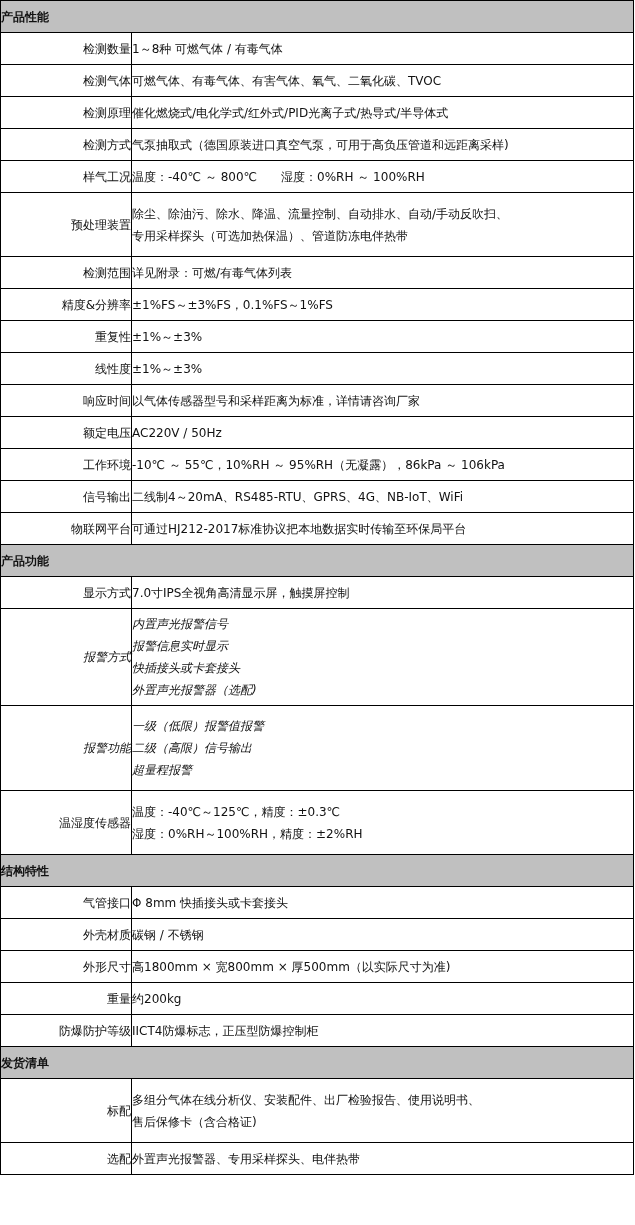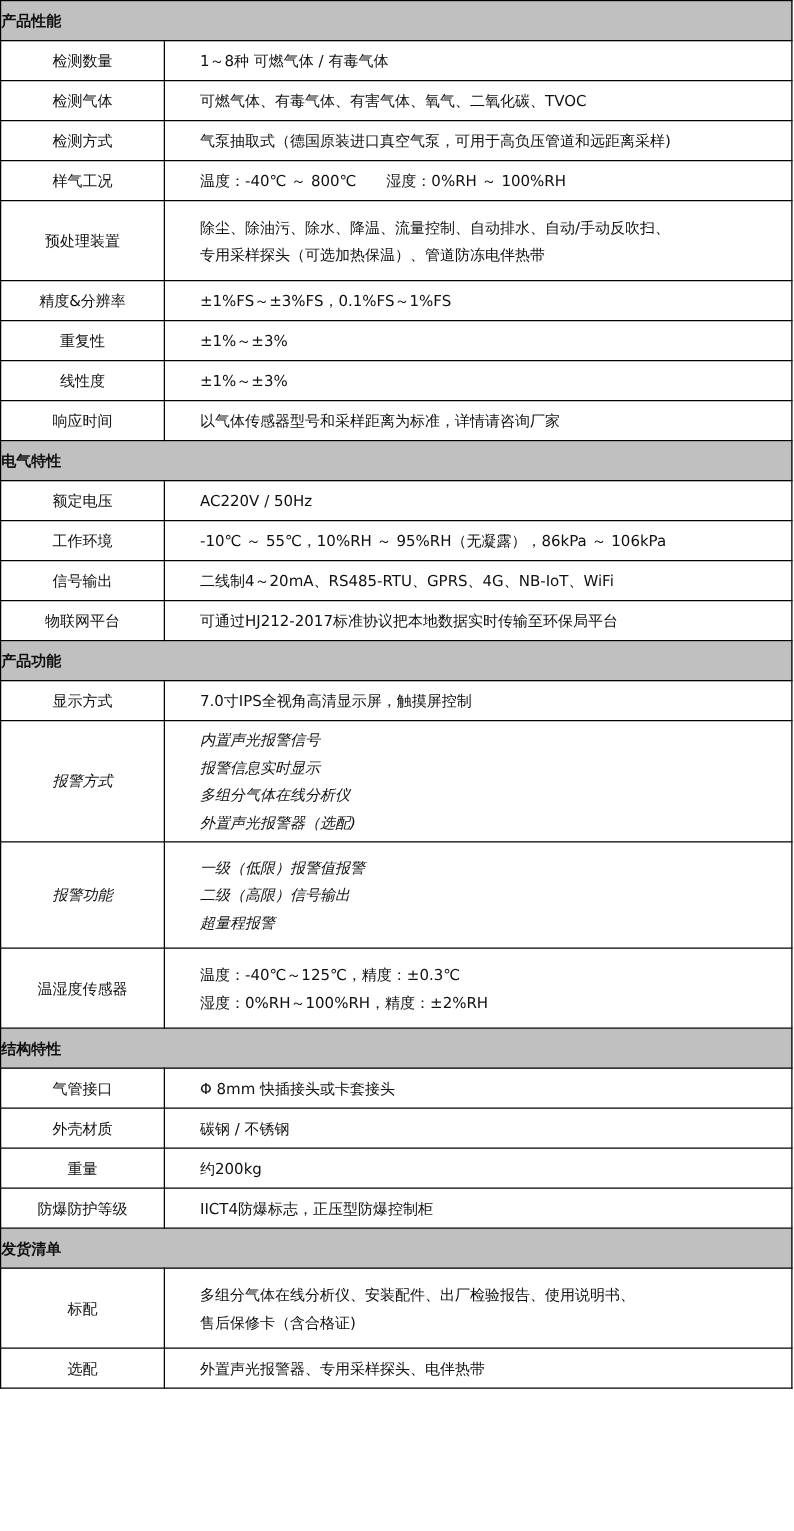--- a/index.html
+++ b/index.html
@@ -1,27 +1,27 @@
 <!DOCTYPE html>
 <html><head>
 <meta charset="utf-8">
 <style>
   html, body { margin: 0; padding: 0; background: #ffffff; }
   body { width: 635px; height: 1225px; overflow: hidden; font-family: "DejaVu Sans", "Liberation Sans", sans-serif; }
   table.spec { border-collapse: collapse; width: 634px; table-layout: fixed; margin: 0; }
   table.spec td { border: 1px solid #000; font-size: 12px; color: #111; padding: 0; vertical-align: middle; line-height: 22px; }
   col.c1 { width: 131px; }
   td.section { background: #c0c0c0; font-weight: bold; height: 31px; padding-left: 37px; font-size: 13.5px; }
-  td.label { text-align: center; }
+  td.label { text-align: right; }
   td.value { padding-left: 21px; white-space: nowrap; overflow: hidden; }
   tr.r1 td { height: 31px; }
   tr.r2 td { height: 63px; }
   tr.r3 td { height: 84px; font-style: italic; }
   tr.r4 td { height: 96px; font-style: italic; }
-  .line { display: block; margin-left: 28px; }
+  .line { display: block; }
 </style>
 </head>
 <body>
 
 <table class="spec">
   <colgroup>
       <col class="c1">
       <col>
     </colgroup>
   <tbody id="tbody">
@@ -34,39 +34,51 @@
           <span class="line">1～8种 可燃气体 / 有毒气体</span>
         </td>
       </tr>
       <tr class="r1">
         <td class="label">检测气体</td>
         <td class="value">
           <span class="line">可燃气体、有毒气体、有害气体、氧气、二氧化碳、TVOC</span>
         </td>
       </tr>
       <tr class="r1">
+        <td class="label">检测原理</td>
+        <td class="value">
+          <span class="line">催化燃烧式/电化学式/红外式/PID光离子式/热导式/半导体式</span>
+        </td>
+      </tr>
+      <tr class="r1">
         <td class="label">检测方式</td>
         <td class="value">
           <span class="line">气泵抽取式（德国原装进口真空气泵，可用于高负压管道和远距离采样)</span>
         </td>
       </tr>
       <tr class="r1">
         <td class="label">样气工况</td>
         <td class="value">
           <span class="line">温度：-40℃ ～ 800℃　　湿度：0%RH ～ 100%RH</span>
         </td>
       </tr>
       <tr class="r2">
         <td class="label">预处理装置</td>
         <td class="value">
           <span class="line">除尘、除油污、除水、降温、流量控制、自动排水、自动/手动反吹扫、</span>
           <span class="line">专用采样探头（可选加热保温）、管道防冻电伴热带</span>
         </td>
       </tr>
       <tr class="r1">
+        <td class="label">检测范围</td>
+        <td class="value">
+          <span class="line">详见附录：可燃/有毒气体列表</span>
+        </td>
+      </tr>
+      <tr class="r1">
         <td class="label">精度&amp;分辨率</td>
         <td class="value">
           <span class="line">±1%FS～±3%FS，0.1%FS～1%FS</span>
         </td>
       </tr>
       <tr class="r1">
         <td class="label">重复性</td>
         <td class="value">
           <span class="line">±1%～±3%</span>
         </td>
@@ -75,23 +87,20 @@
         <td class="label">线性度</td>
         <td class="value">
           <span class="line">±1%～±3%</span>
         </td>
       </tr>
       <tr class="r1">
         <td class="label">响应时间</td>
         <td class="value">
           <span class="line">以气体传感器型号和采样距离为标准，详情请咨询厂家</span>
         </td>
-      </tr>
-      <tr>
-        <td class="section" colspan="2">电气特性</td>
       </tr>
       <tr class="r1">
         <td class="label">额定电压</td>
         <td class="value">
           <span class="line">AC220V / 50Hz</span>
         </td>
       </tr>
       <tr class="r1">
         <td class="label">工作环境</td>
         <td class="value">
@@ -117,21 +126,21 @@
         <td class="label">显示方式</td>
         <td class="value">
           <span class="line">7.0寸IPS全视角高清显示屏，触摸屏控制</span>
         </td>
       </tr>
       <tr class="r4">
         <td class="label">报警方式</td>
         <td class="value">
           <span class="line">内置声光报警信号</span>
           <span class="line">报警信息实时显示</span>
-          <span class="line">多组分气体在线分析仪</span>
+          <span class="line">快插接头或卡套接头</span>
           <span class="line">外置声光报警器（选配)</span>
         </td>
       </tr>
       <tr class="r3">
         <td class="label">报警功能</td>
         <td class="value">
           <span class="line">一级（低限）报警值报警</span>
           <span class="line">二级（高限）信号输出</span>
           <span class="line">超量程报警</span>
         </td>
@@ -149,20 +158,26 @@
       <tr class="r1">
         <td class="label">气管接口</td>
         <td class="value">
           <span class="line">Φ 8mm 快插接头或卡套接头</span>
         </td>
       </tr>
       <tr class="r1">
         <td class="label">外壳材质</td>
         <td class="value">
           <span class="line">碳钢 / 不锈钢</span>
+        </td>
+      </tr>
+      <tr class="r1">
+        <td class="label">外形尺寸</td>
+        <td class="value">
+          <span class="line">高1800mm × 宽800mm × 厚500mm（以实际尺寸为准)</span>
         </td>
       </tr>
       <tr class="r1">
         <td class="label">重量</td>
         <td class="value">
           <span class="line">约200kg</span>
         </td>
       </tr>
       <tr class="r1">
         <td class="label">防爆防护等级</td>

